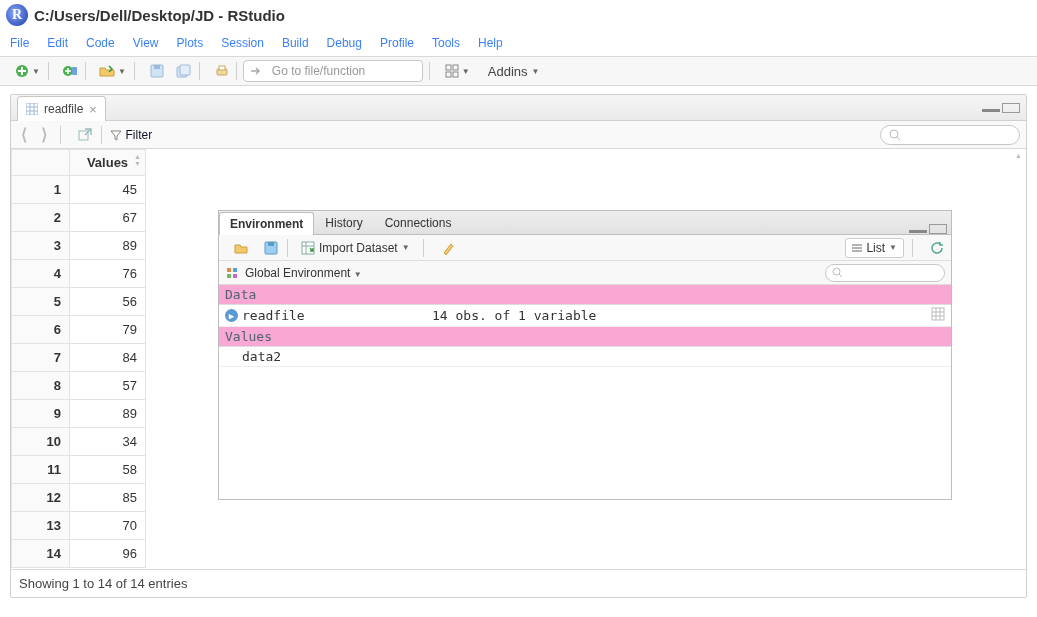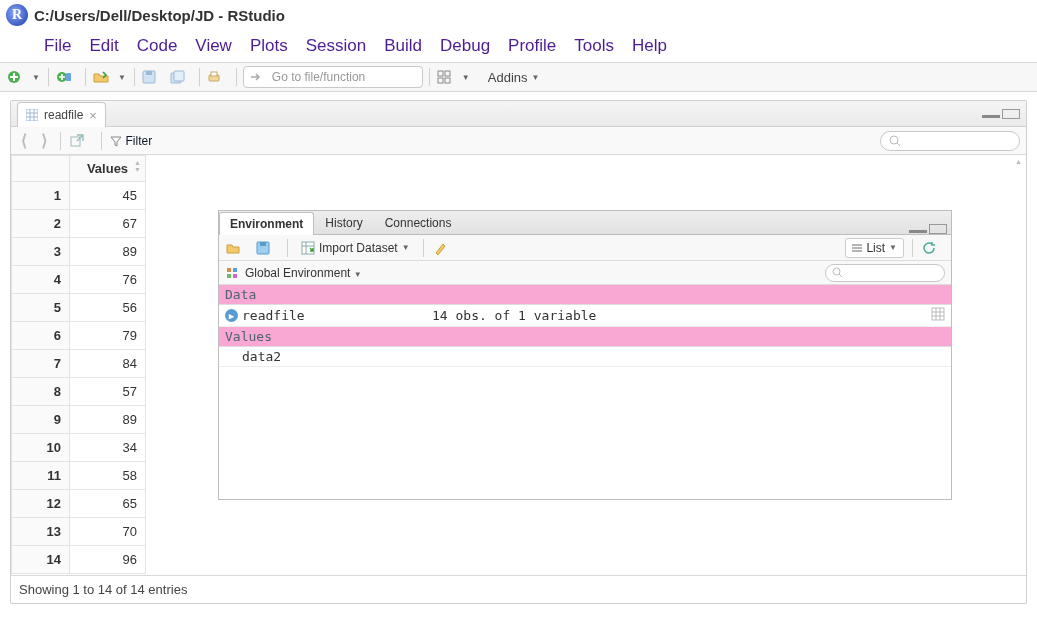--- a/index.html
+++ b/index.html
@@ -1,23 +1,23 @@
 <!DOCTYPE html>
 <html><head>
 <meta charset="utf-8">
 <style>
 * { box-sizing: border-box; margin: 0; padding: 0; }
 body { font-family: "Segoe UI", "Lucida Grande", Verdana, sans-serif; font-size: 13px; color: #333; background: #fff; width: 1037px; height: 617px; overflow: hidden; }
 .titlebar { display: flex; align-items: center; height: 30px; padding: 0 6px; gap: 6px; }
 .r-logo { width: 22px; height: 22px; border-radius: 50%; background: radial-gradient(circle at 40% 40%, #8aa8ff 0%, #3a5bbf 70%); position: relative; display:flex;align-items:center;justify-content:center;color:#fff;font-weight:bold;font-size:14px;font-family:Georgia,serif; }
 .titlebar-text { font-size: 15px; color: #333; font-weight: bold; }
-.menubar { display: flex; align-items: center; gap: 18px; padding: 6px 10px; font-size: 17px; color: #4c1d95; margin-left: 34px; }
+.menubar { display: flex; align-items: center; gap: 18px; padding: 6px 10px; font-size: 12px; color: #3b82f6; }
 .menubar span { cursor: pointer; }
 .toolbar { display: flex; align-items: center; height: 30px; padding: 0 6px; gap: 4px; border-top: 1px solid #d9d9d9; border-bottom: 1px solid #d9d9d9; background: #f7f7f7; }
-.tool-btn { display: inline-flex; align-items: center; justify-content: space-between; width: 24px; height: 22px; border: 1px solid transparent; border-radius: 3px; cursor: pointer; }
+.tool-btn { display: inline-flex; align-items: center; justify-content: flex-end; width: 24px; height: 22px; border: 1px solid transparent; border-radius: 3px; cursor: pointer; }
 .tool-sep { width: 1px; height: 18px; background: #d0d0d0; margin: 0 2px; }
 .tool-caret { font-size: 8px; color: #666; margin-left: -2px; margin-right:2px; }
 .goto-box { display: flex; align-items: center; border: 1px solid #c9c9c9; border-radius: 4px; background: #fff; height: 22px; width: 180px; padding: 0 6px; color: #999; gap:10px; font-size:12px;}
 .addins { color: #444; font-size: 13px; display:flex;align-items:center;gap:4px;cursor:pointer;}
 .main-wrap { padding: 8px 10px 0 10px; }
 .source-pane { border: 1px solid #cfcfcf; border-radius: 2px; overflow: hidden; }
 .tab-row { display:flex; align-items:center; height:26px; background: linear-gradient(#f5f5f5,#eaeaea); border-bottom:1px solid #d0d0d0; padding-left:6px; }
 .tab { display:flex; align-items:center; gap:6px; background:#fff; border:1px solid #c7c7c7; border-bottom:none; border-radius:4px 4px 0 0; height:25px; padding:0 8px; font-size:12px; color:#444; position:relative; top:1px;}
 .tab .grid-icon { width:12px; height:12px; }
 .tab .close { color:#999; font-size:13px; cursor:pointer; }
@@ -252,21 +252,21 @@
             <tr>
               <td class="rownum">10</td>
               <td class="val">34</td>
             </tr>
             <tr>
               <td class="rownum">11</td>
               <td class="val">58</td>
             </tr>
             <tr>
               <td class="rownum">12</td>
-              <td class="val">65</td>
+              <td class="val">85</td>
             </tr>
             <tr>
               <td class="rownum">13</td>
               <td class="val">70</td>
             </tr>
             <tr>
               <td class="rownum">14</td>
               <td class="val">96</td>
             </tr>
           </tbody>

